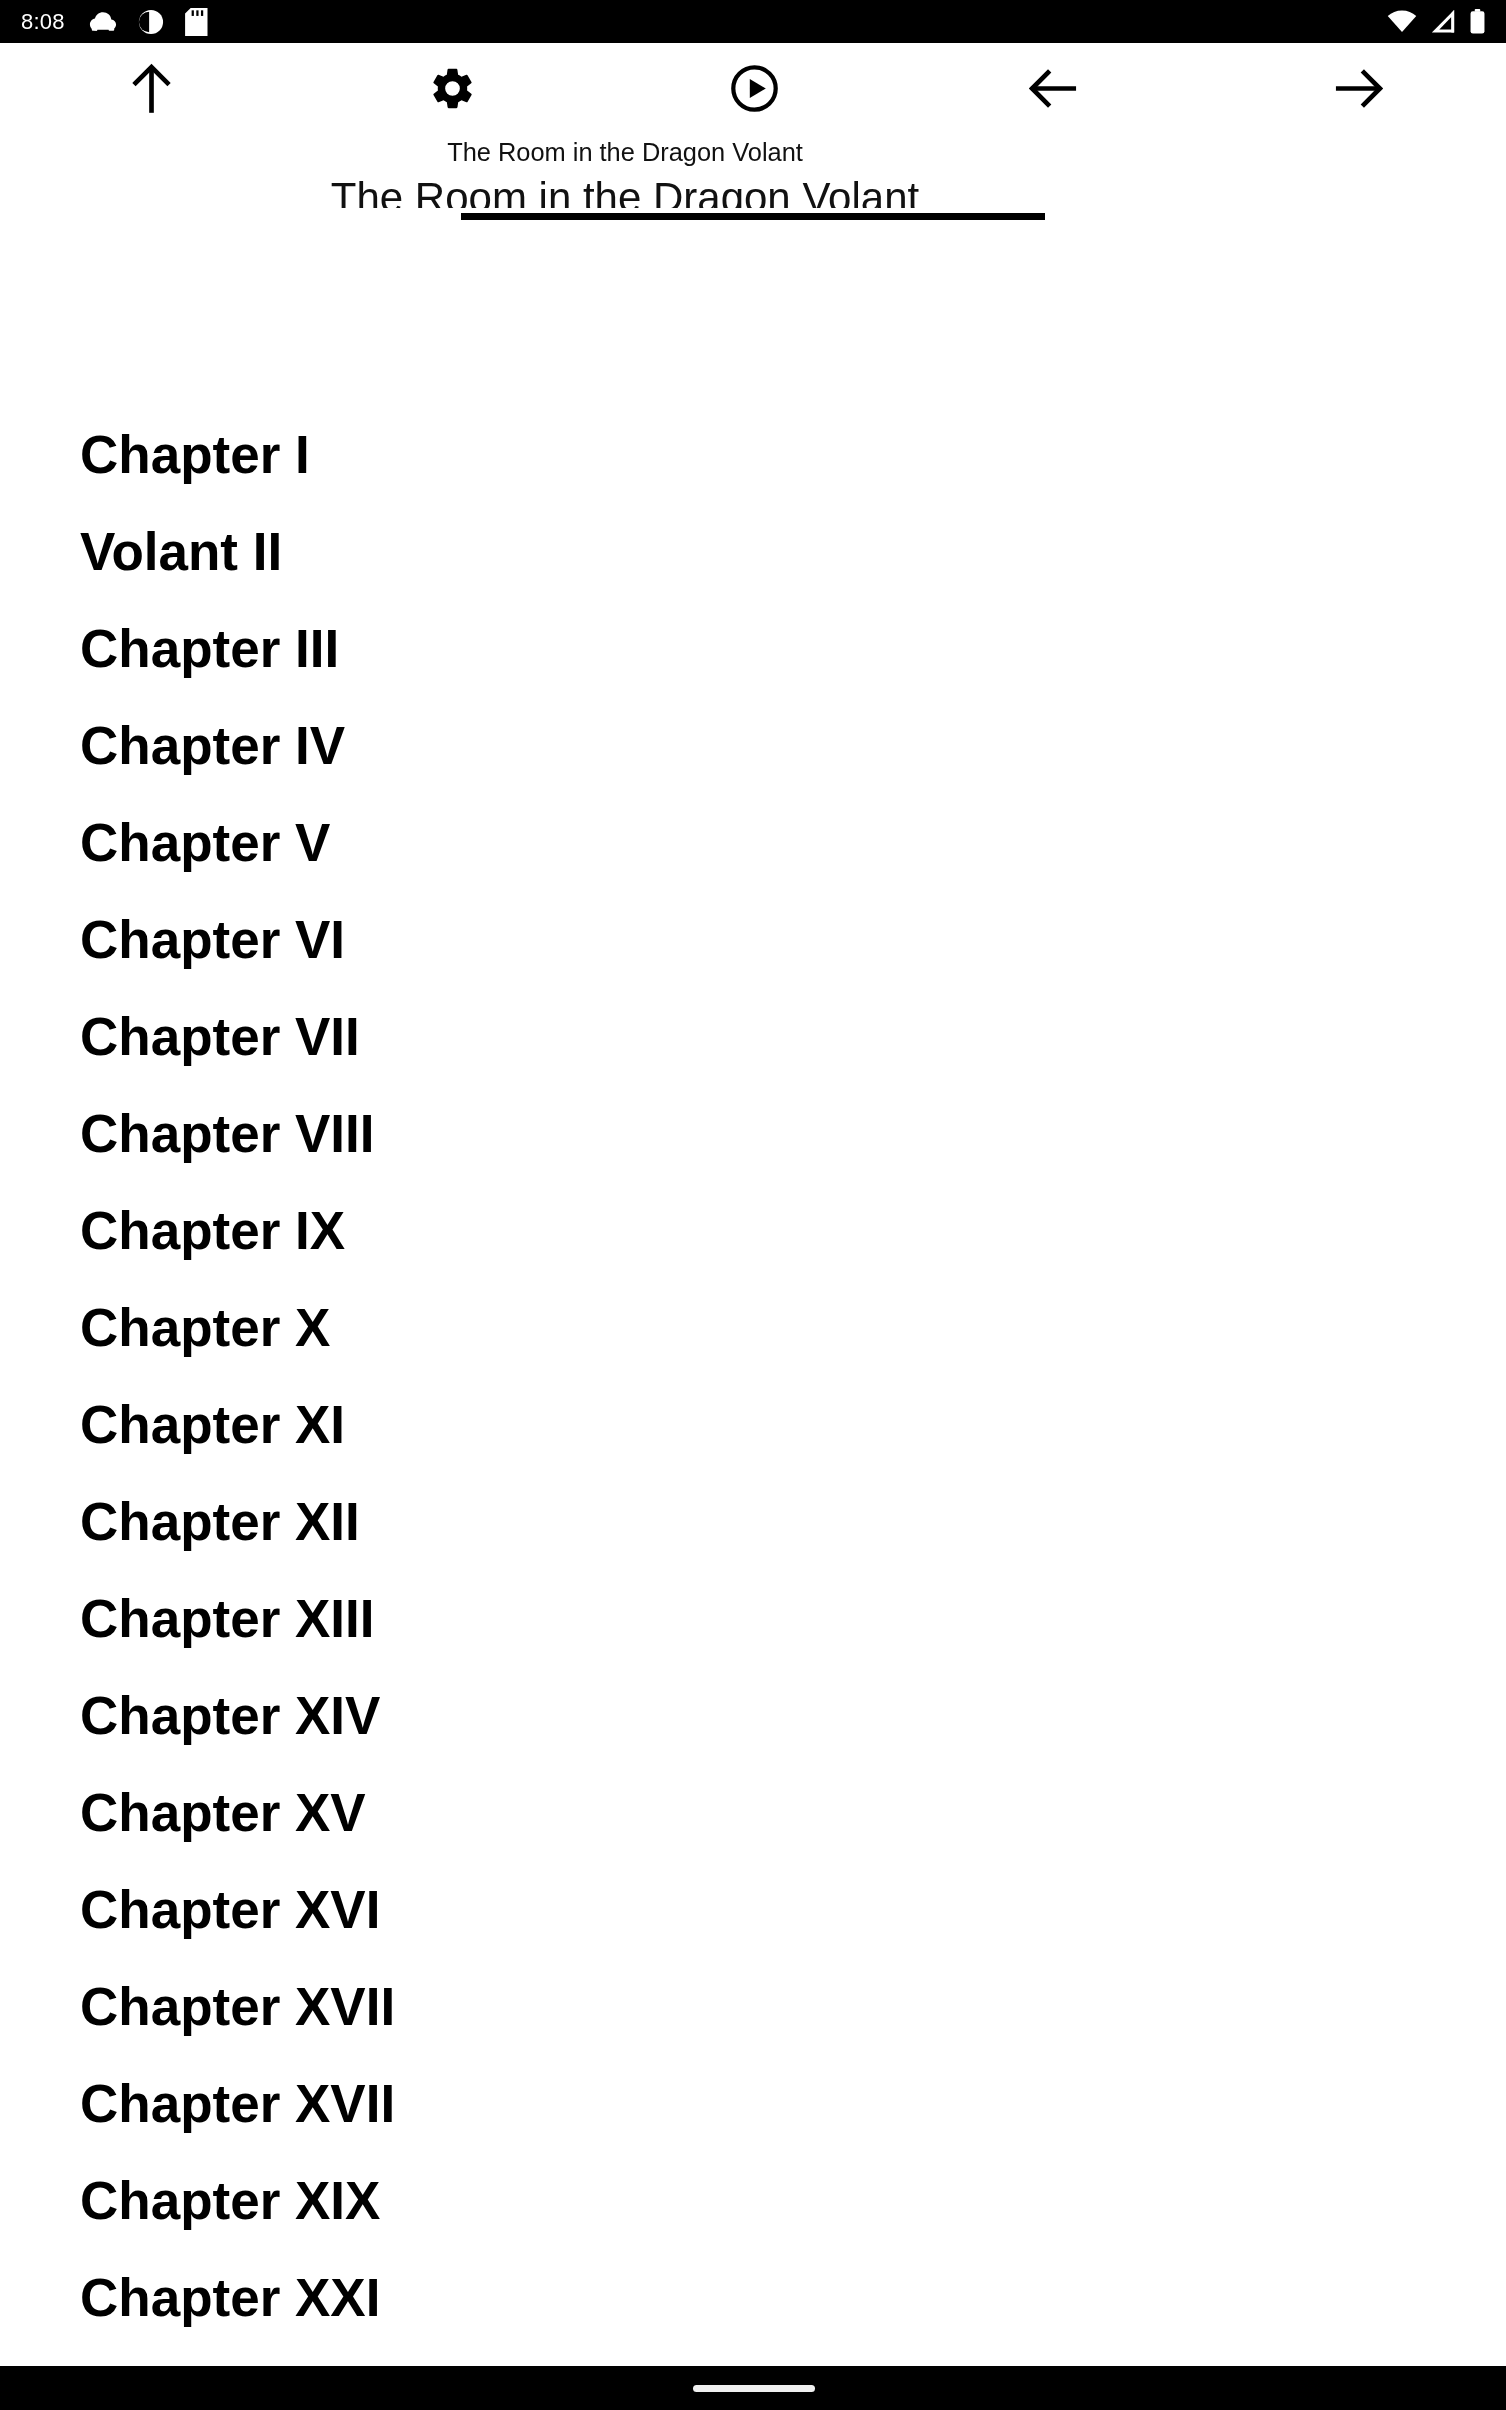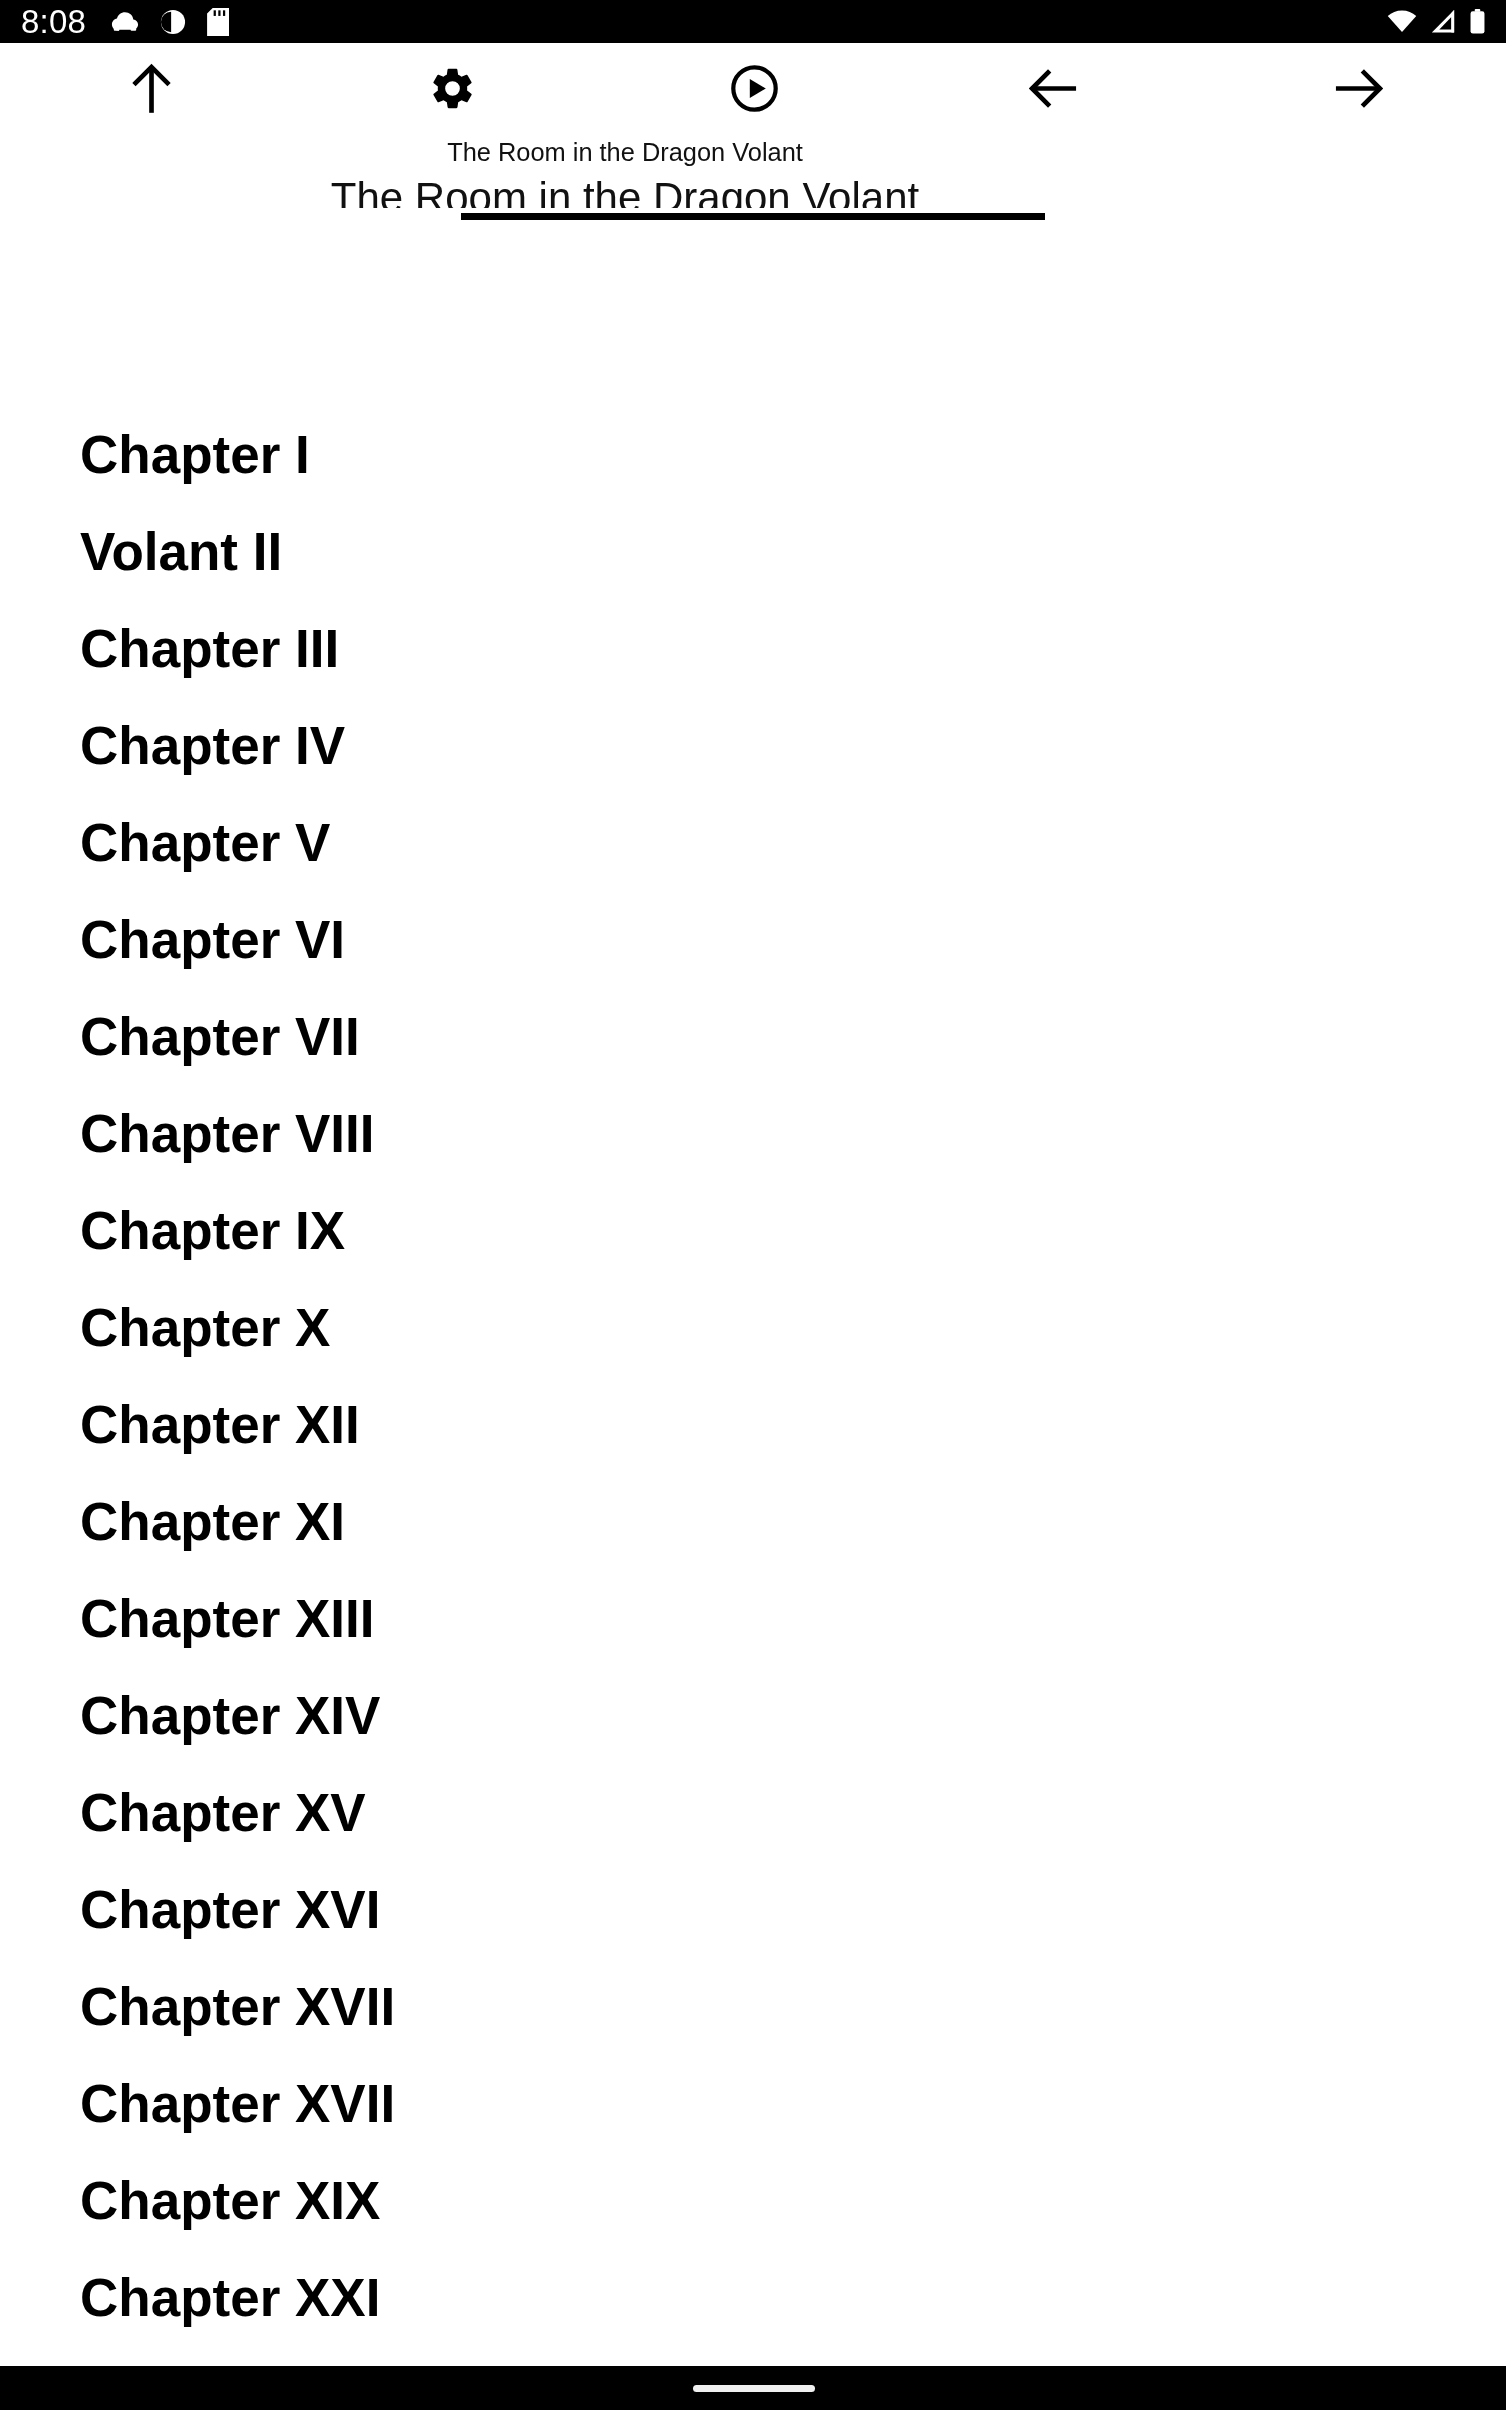--- a/index.html
+++ b/index.html
@@ -20,21 +20,21 @@
   #status-bar {
     position:absolute; top:0; left:0;
     width:1507px; height:43px;
     background:#000000;
     display:flex; align-items:center;
     padding:0 21px;
     z-index:30;
   }
   #status-clock {
     color:#ffffff;
-    font-size:33px;
+    font-size:22px;
     letter-spacing:0.2px;
     line-height:1;
     font-family:"Liberation Sans", sans-serif;
   }
   .status-left-icons {
     display:flex; align-items:center; gap:21px;
     margin-left:24.5px;
   }
   .status-right-icons {
     margin-left:auto;
@@ -253,22 +253,22 @@
         <li class="toc-item">Chapter I</li>
         <li class="toc-item">Volant II</li>
         <li class="toc-item">Chapter III</li>
         <li class="toc-item">Chapter IV</li>
         <li class="toc-item">Chapter V</li>
         <li class="toc-item">Chapter VI</li>
         <li class="toc-item">Chapter VII</li>
         <li class="toc-item">Chapter VIII</li>
         <li class="toc-item">Chapter IX</li>
         <li class="toc-item">Chapter X</li>
+        <li class="toc-item">Chapter XI</li>
         <li class="toc-item">Chapter XII</li>
-        <li class="toc-item">Chapter XI</li>
         <li class="toc-item">Chapter XIII</li>
         <li class="toc-item">Chapter XIV</li>
         <li class="toc-item">Chapter XV</li>
         <li class="toc-item">Chapter XVI</li>
         <li class="toc-item">Chapter XVII</li>
         <li class="toc-item">Chapter XVII</li>
         <li class="toc-item">Chapter XIX</li>
         <li class="toc-item">Chapter XXI</li>
       </ul>
   </div>

